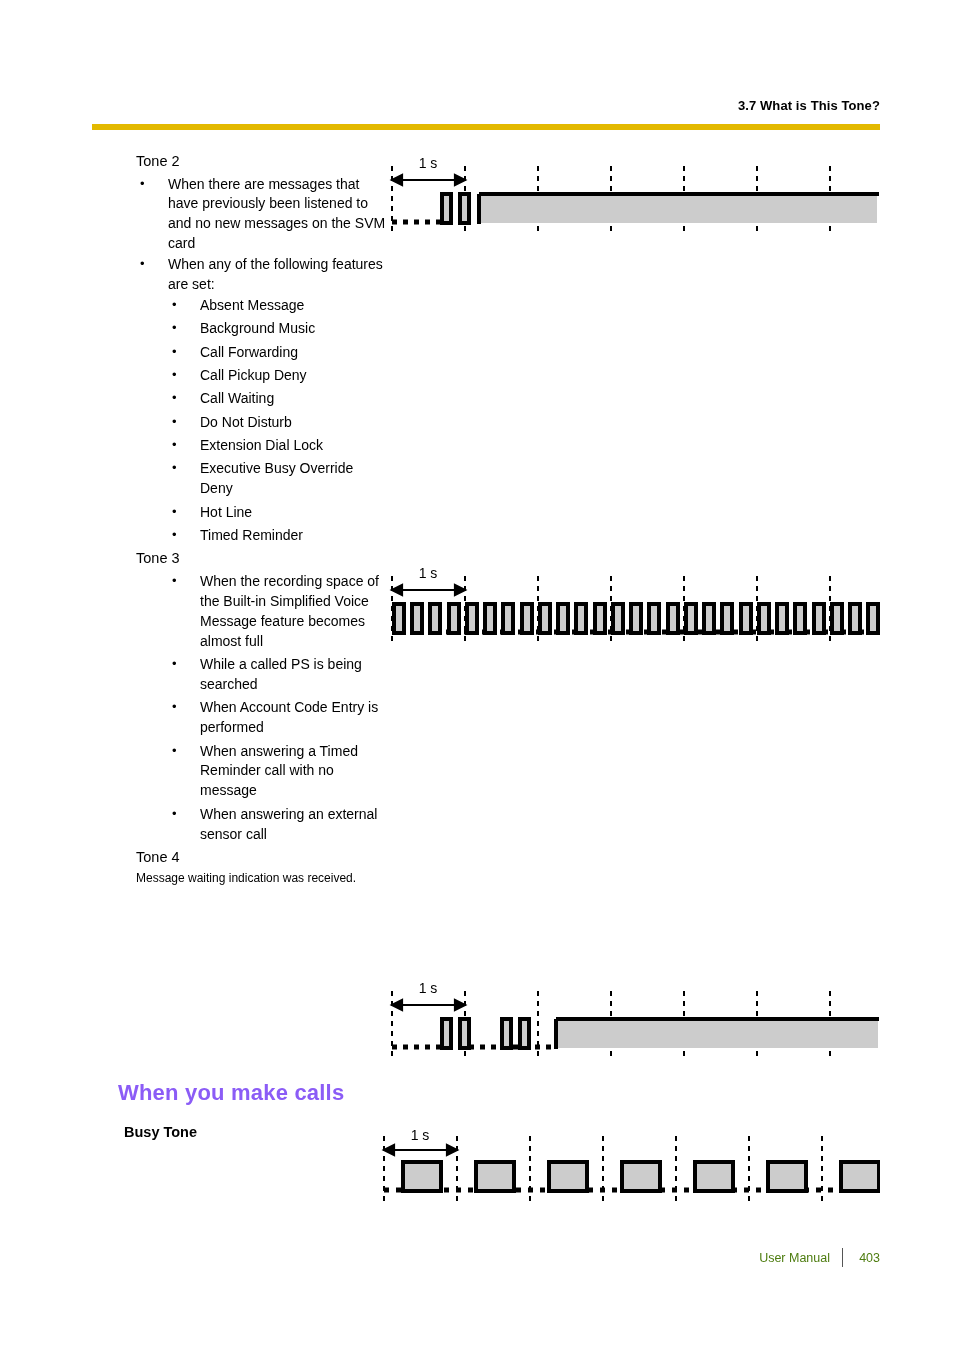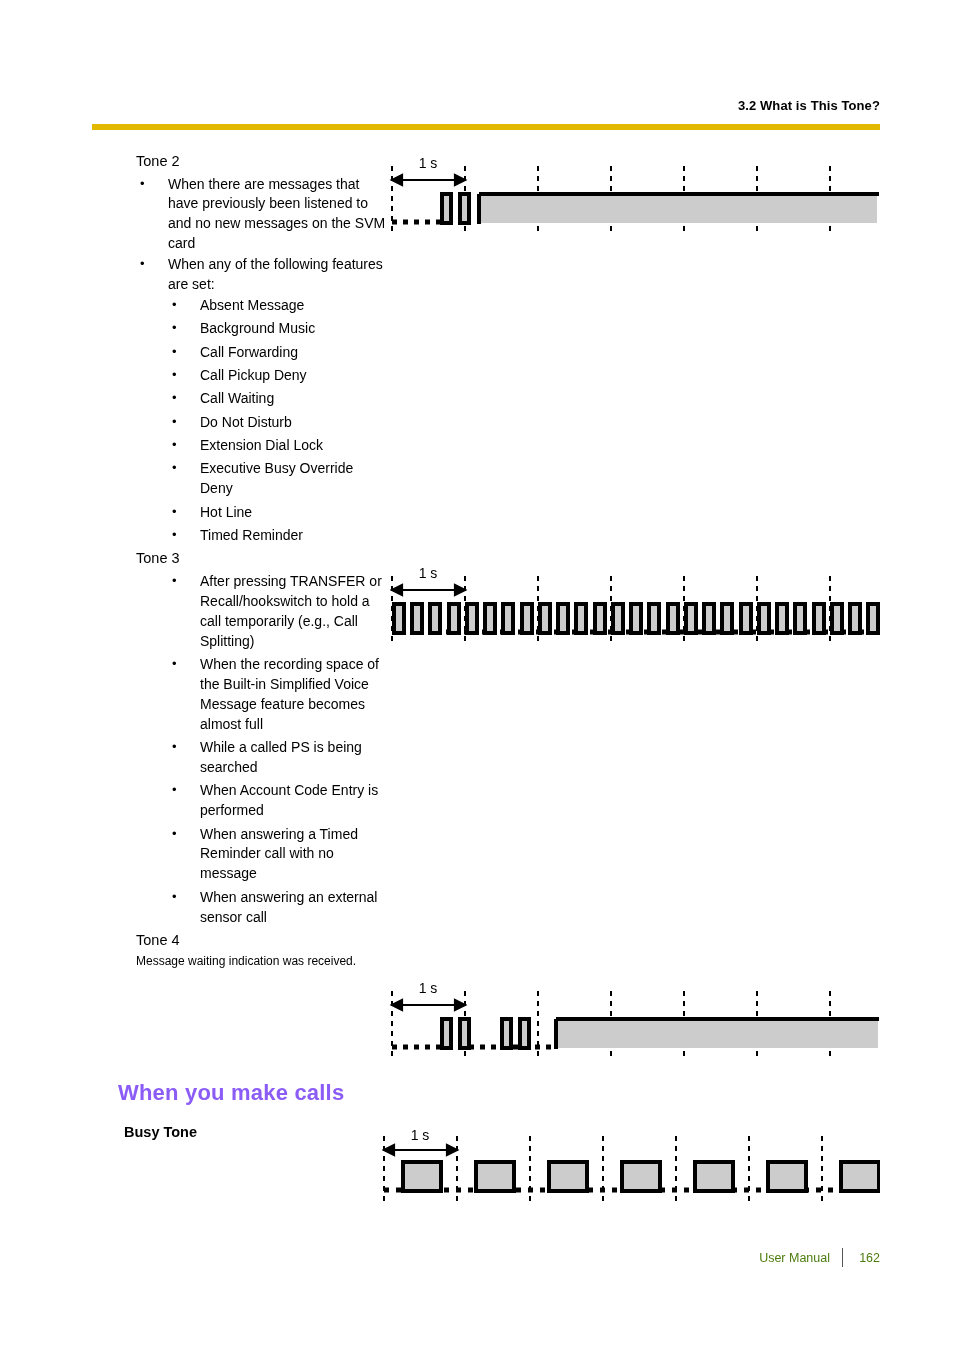--- a/index.html
+++ b/index.html
@@ -140,21 +140,21 @@
     height: 19px;
     background: #555;
     margin-right: 13px;
   }
   .footer-page { font-weight: normal; min-width: 24px; text-align: right; }
 </style>
 </head>
 <body>
 
 <div class="page-header">
-  <div class="header-title">3.2 What is This Tone?</div>
+  <div class="header-title">3.7 What is This Tone?</div>
   <div class="header-rule"></div>
 </div>
 
 <div class="content-col">
 
   <h3 class="sec-title">Tone 2</h3>
   <ul class="lvl1">
     <li>When there are messages that have previously been listened to and no new messages on the SVM card</li>
     <li>When any of the following features are set:</li>
   </ul>
@@ -169,21 +169,20 @@
       <li>Extension Dial Lock</li>
       <li>Executive Busy Override Deny</li>
       <li>Hot Line</li>
       <li>Timed Reminder</li>
     </ul>
   </div>
 
   <h3 class="sec-title">Tone 3</h3>
   <div class="nested-wrap">
     <ul class="lvl2 tone3-list">
-      <li>After pressing TRANSFER or Recall/hookswitch to hold a call temporarily (e.g., Call Splitting)</li>
       <li>When the recording space of the Built-in Simplified Voice Message feature becomes almost full</li>
       <li>While a called PS is being searched</li>
       <li>When Account Code Entry is performed</li>
       <li>When answering a Timed Reminder call with no message</li>
       <li>When answering an external sensor call</li>
     </ul>
   </div>
 
   <h3 class="sec-title">Tone 4</h3>
   <p class="plain-para">Message waiting indication was received.</p>
@@ -350,14 +349,14 @@
       <rect x="325" y="34" width="38" height="29"></rect>
       <rect x="398" y="34" width="38" height="29"></rect>
       <rect x="471" y="34" width="38" height="29"></rect>
     </g>
   </svg>
 </div>
 
 <div class="footer">
   <span class="footer-label">User Manual</span>
   <span class="footer-sep"></span>
-  <span class="footer-page">162</span>
+  <span class="footer-page">403</span>
 </div>
 
 </body></html>

